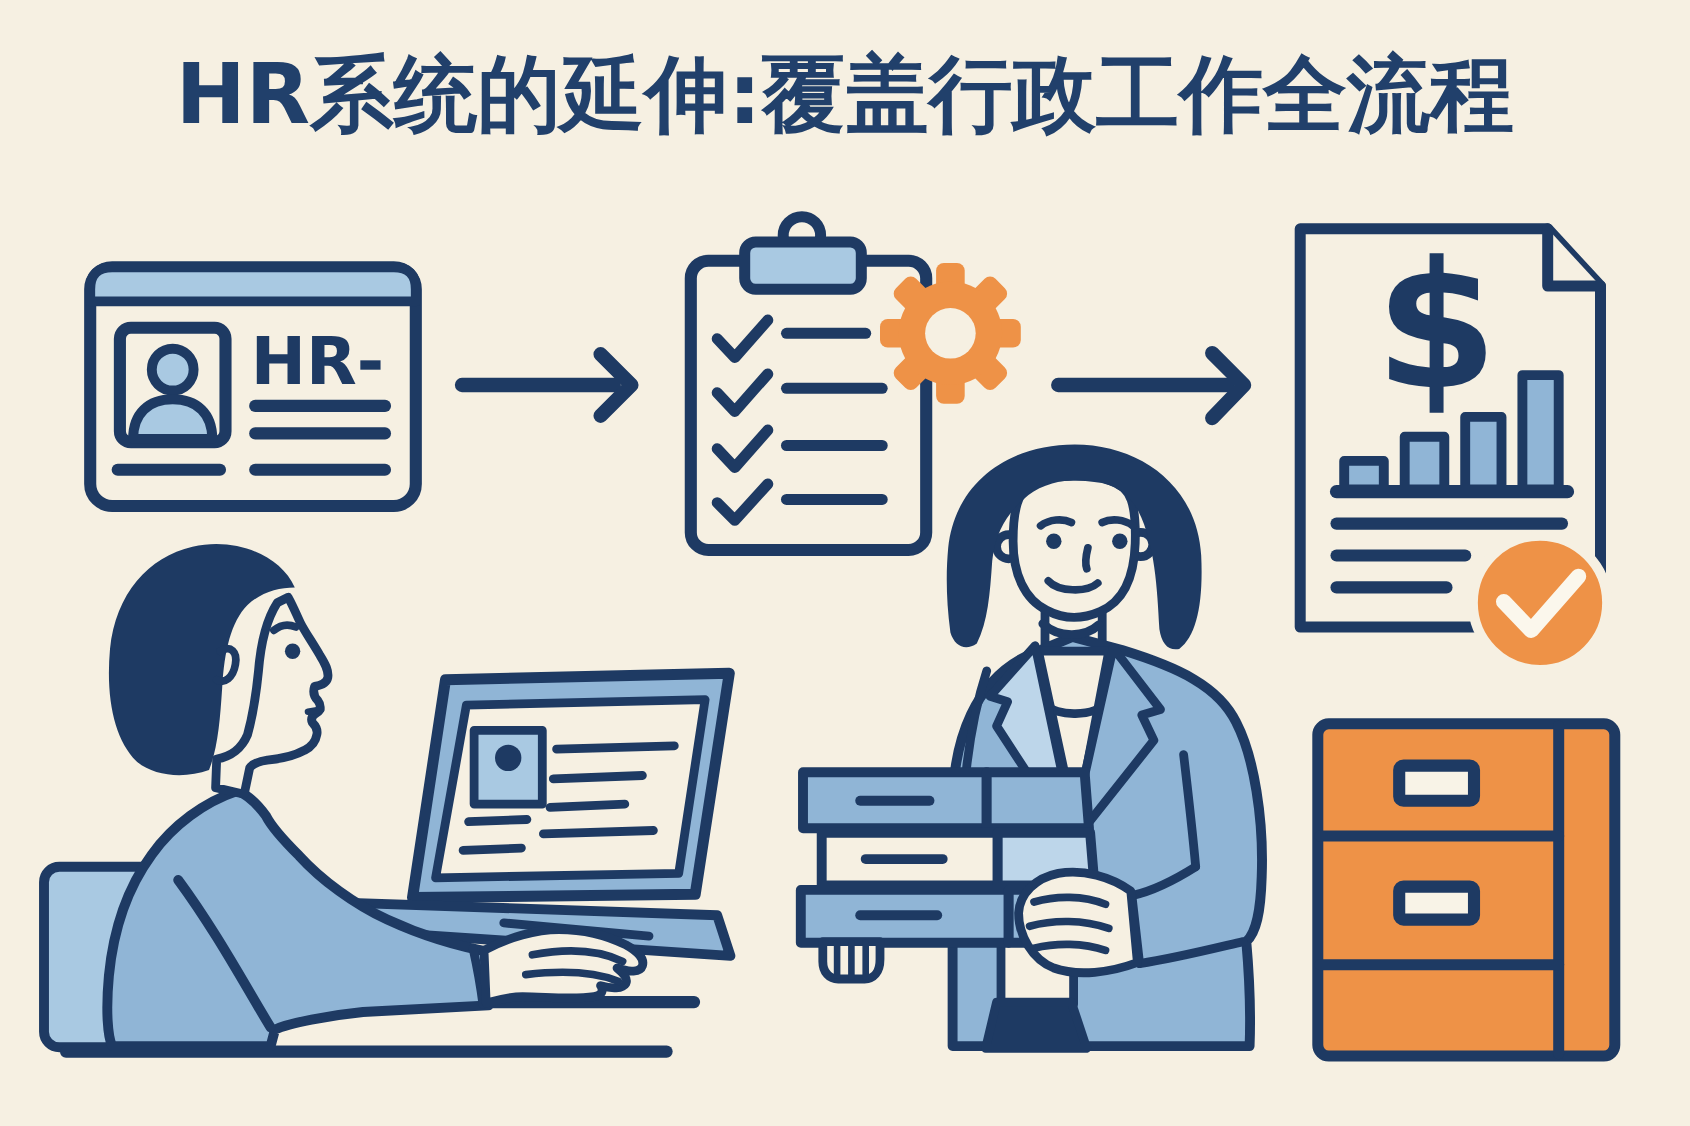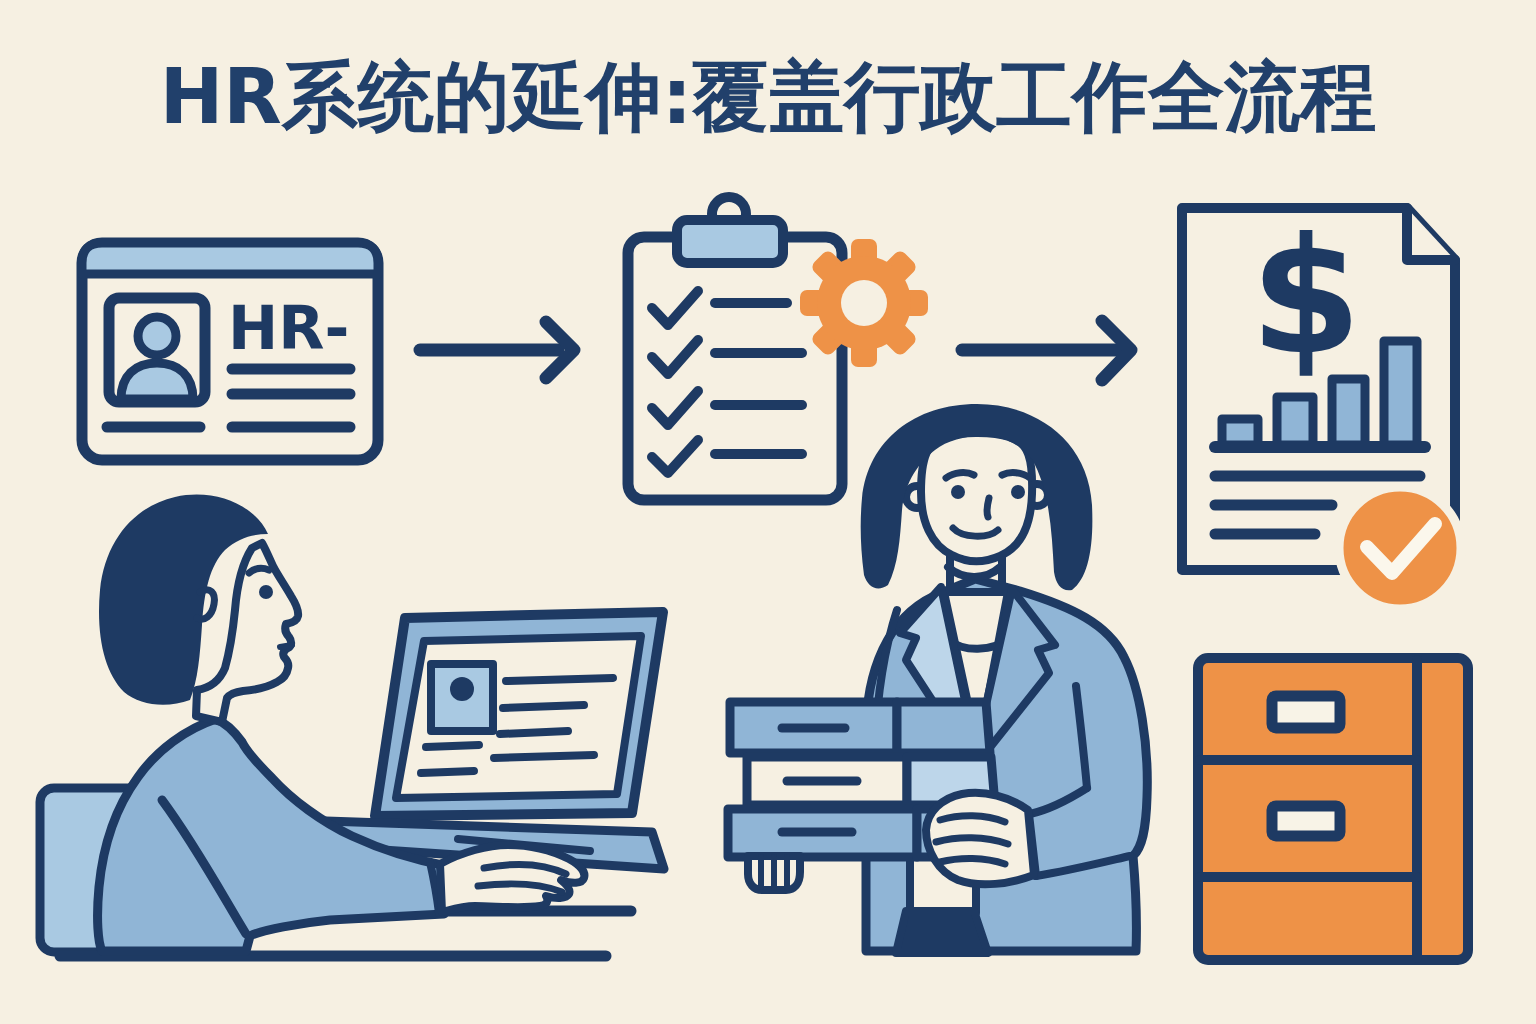--- a/index.html
+++ b/index.html
@@ -3,21 +3,21 @@
 <meta charset="utf-8">
 <style>
   html,body{margin:0;padding:0;}
   body{
     width:1536px;height:1024px;overflow:hidden;
     background:#f6f0e2;
     font-family:"DejaVu Sans", sans-serif;
   }
   #canvas{position:relative;width:1536px;height:1024px;background:#f6f0e2;}
   #title{
-    position:absolute;left:0;top:47px;width:1536px;
+    position:absolute;left:0;top:36px;width:1536px;
     text-align:center;
     font-size:76px;font-weight:900;letter-spacing:0px;
     color:#21406b;
     font-family:"DejaVu Sans", sans-serif;
     white-space:nowrap;
   }
   #art{position:absolute;left:0;top:0;}
   svg text{font-family:"DejaVu Sans", sans-serif;}
 </style>
 </head>

